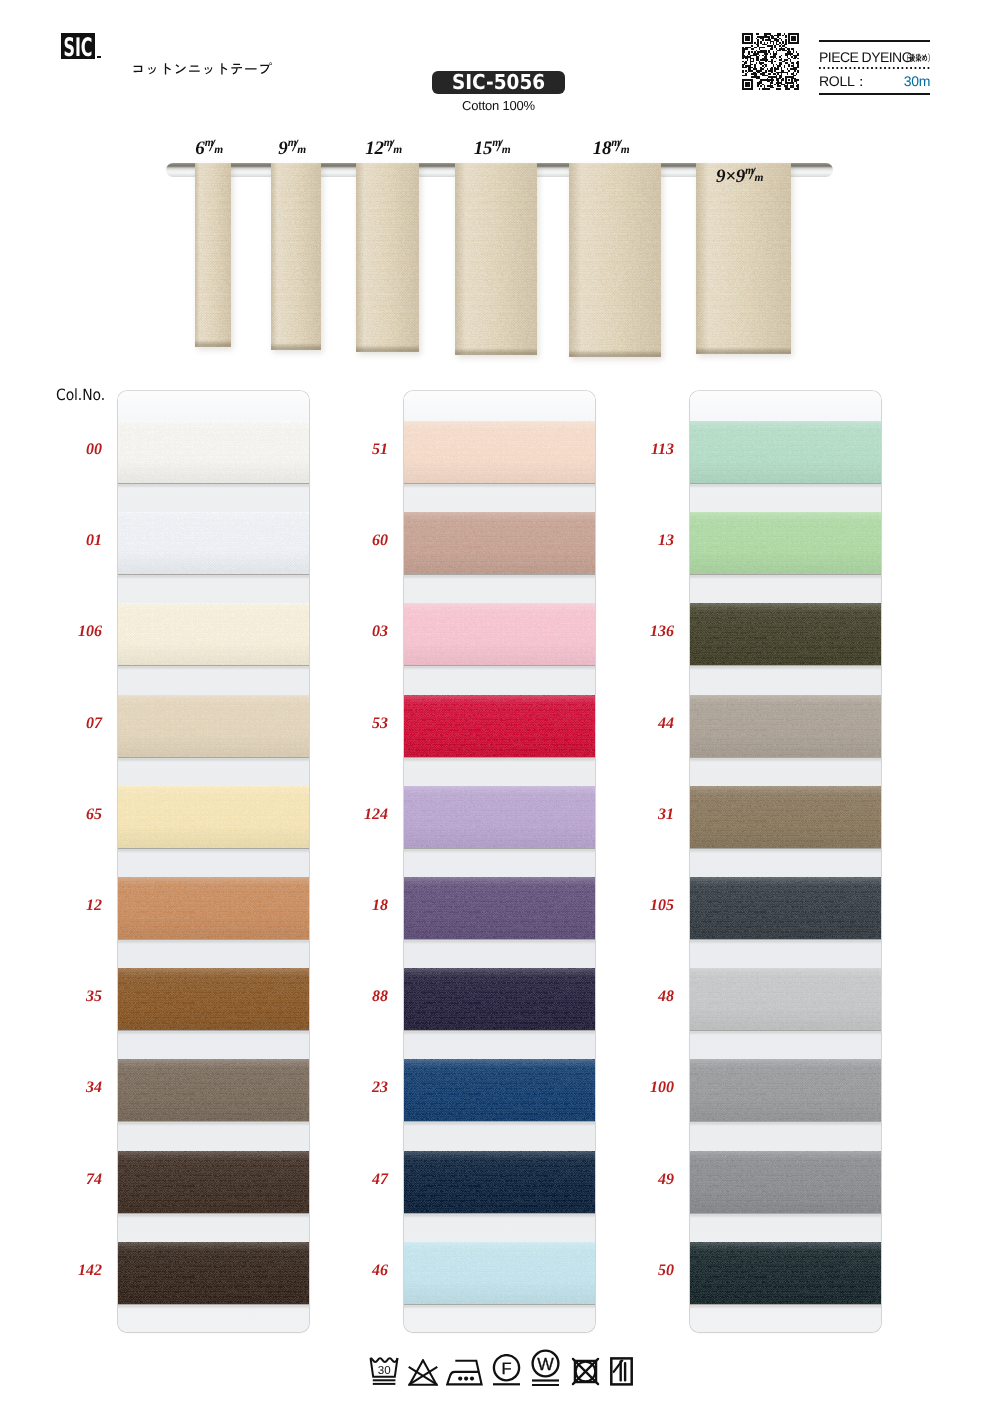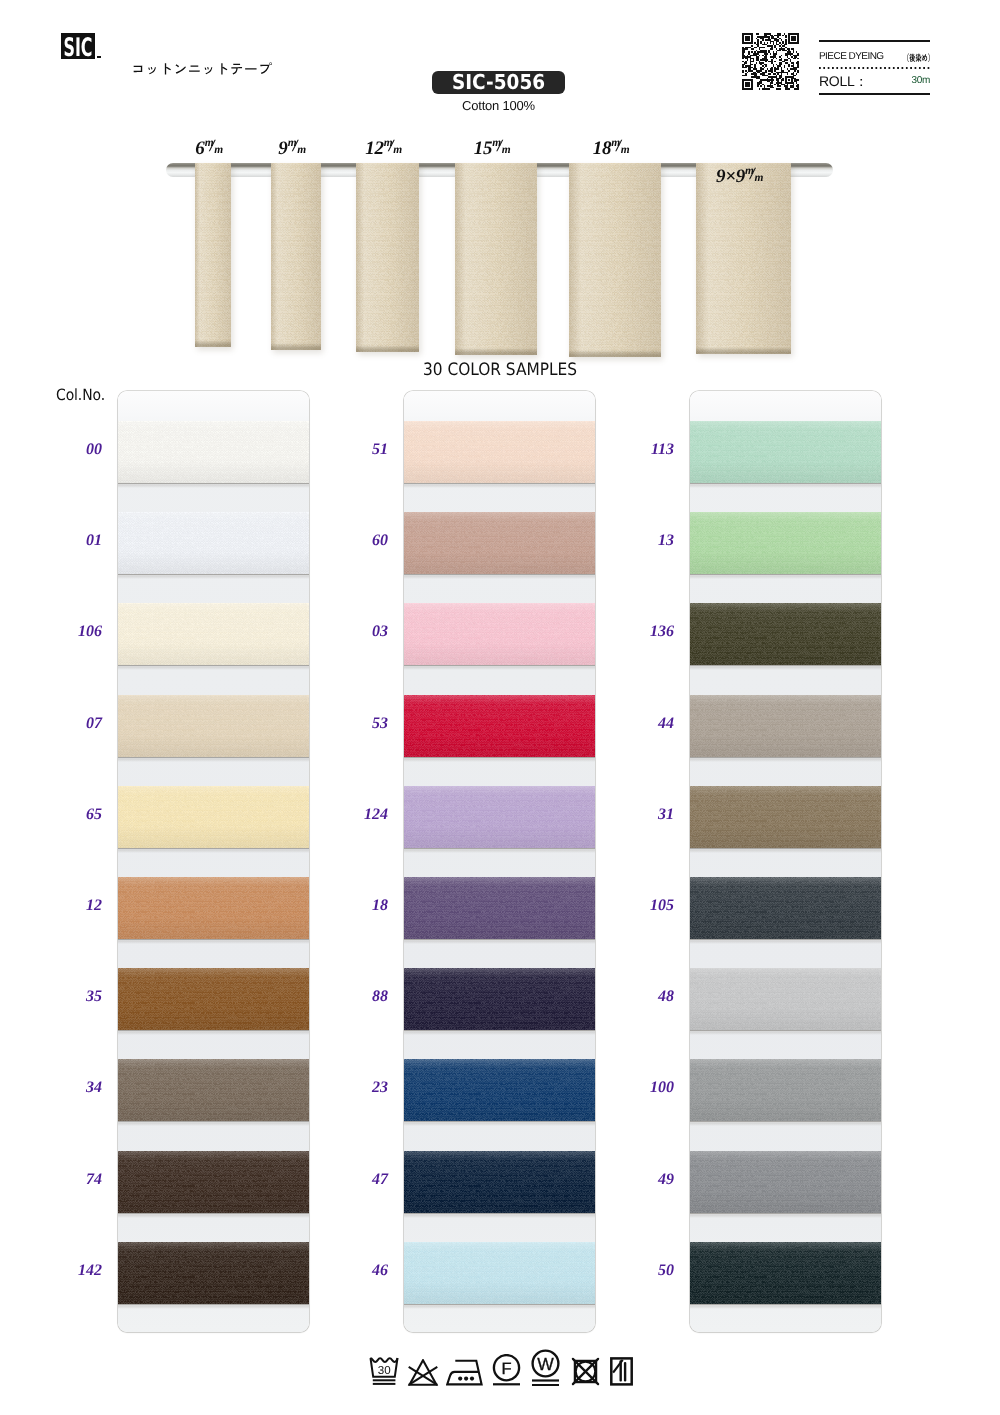--- a/index.html
+++ b/index.html
@@ -23,25 +23,25 @@
 #composition{position:absolute;left:432px;top:98px;width:133px;text-align:center;font-size:13px;color:#111;
             font-family:"Liberation Sans",sans-serif;letter-spacing:-0.2px;}
 
 #qr-code{position:absolute;left:742px;top:33px;width:57px;height:57px;}
 #spec-table{position:absolute;left:819px;top:40px;width:111px;}
 .spec-rule{height:2.2px;background:#151515;width:111px;}
 .spec-dotted{height:2px;width:111px;
    background-image:linear-gradient(to right,#151515 0 1.7px,transparent 1.7px 100%);
    background-size:4.35px 2px;background-repeat:repeat-x;}
 #spec-dye{position:relative;height:25px;}
-#dye-label{position:absolute;left:0;top:8px;font-size:10px;line-height:14px;font-weight:400;color:#111;letter-spacing:-0.55px;}
+#dye-label{position:absolute;left:0;top:8px;font-size:14px;line-height:14px;font-weight:400;color:#111;letter-spacing:-0.55px;}
 #dye-jp{position:absolute;left:84px;top:8px;}
 #spec-roll{position:relative;height:24px;}
 #roll-label{position:absolute;left:0;top:5px;font-size:14px;line-height:14px;font-weight:500;color:#111;letter-spacing:-0.3px;}
-#roll-value{position:absolute;right:0px;top:5px;font-size:10px;line-height:14px;font-weight:500;color:#14532d;letter-spacing:-0.3px;}
+#roll-value{position:absolute;right:0px;top:5px;font-size:14px;line-height:14px;font-weight:500;color:#0369a1;letter-spacing:-0.3px;}
 
 
 .knit{position:relative;overflow:hidden;}
 .knit > svg{position:absolute;left:0;top:0;width:100%;height:100%;pointer-events:none;}
 .knit::after{content:"";position:absolute;left:0;top:0;right:0;bottom:0;pointer-events:none;
   background:linear-gradient(to right, rgba(90,70,45,.14) 0%, rgba(255,255,255,.22) 13%,
              rgba(255,255,255,.03) 52%, rgba(90,70,45,.11) 100%);}
 
 .weave{position:relative;overflow:hidden;}
 .weave > svg{position:absolute;left:0;top:0;width:100%;height:100%;pointer-events:none;}
@@ -70,21 +70,21 @@
                  letter-spacing:0px;font-family:"DejaVu Sans",sans-serif;font-stretch:condensed;}
 #col-no-label{position:absolute;left:56px;top:386px;font-size:15.5px;color:#111;letter-spacing:-0.1px;
               font-family:"DejaVu Sans",sans-serif;font-stretch:condensed;}
 .card{position:absolute;width:191px;border-radius:9px;overflow:hidden;
       background:linear-gradient(to bottom,#fcfcfd 0%,#f7f8f9 2.5%,#eef0f2 6%,#eceef0 30%,#eaecef 62%,#eceef0 88%,#f0f2f3 100%);
       box-shadow:0 0 0 0.8px rgba(150,150,146,.48), 0 1px 2px rgba(0,0,0,.08);}
 .swatch{position:absolute;left:-1px;width:193px;}
 .sw-edge{position:absolute;left:0;width:191px;height:5px;pointer-events:none;z-index:4;
    background:linear-gradient(to bottom, rgba(112,108,101,.55) 0 1.2px, rgba(150,146,140,.22) 1.2px 2.6px, rgba(170,168,164,0) 100%);}
 .swatch-no{position:absolute;width:60px;text-align:right;font-family:"Liberation Serif",serif;
-           font-weight:bold;font-style:italic;font-size:16px;color:#4c1d95;}
+           font-weight:bold;font-style:italic;font-size:16px;color:#b91c1c;}
 
 
 #care-row{position:absolute;left:0px;top:1349px;width:1000px;text-align:center;}
 .care-icon{display:inline-block;vertical-align:bottom;}
 #care-row{font-size:0;}
 #care-row .care-icon + .care-icon{margin-left:7px;}
 #care-row .care-icon:nth-child(4){margin-left:9px;}
 #care-row .care-icon:nth-child(5){margin-left:10px;}
 #care-row .care-icon:nth-child(6){margin-left:11px;}
 #care-row .care-icon:nth-child(7){margin-left:10px;}
@@ -179,21 +179,20 @@
       <span class="tape-foot"></span>
     </div>
 <div class="tape-label" style="left:525px;top:139px;width:172px;"><span class="num">18</span><span class="frac"><span class="mu">m</span><span class="sl">/</span><span class="md">m</span></span></div>
 <div class="tape knit" style="left:696px;top:163px;width:95px;height:191px;background:#e2d4b5;">
       <svg>
         <rect width="100%" height="100%" fill="url(#knt)" filter="url(#dw)"></rect>
       </svg>
       <span class="tape-foot"></span>
     </div>
 <div class="tape-label" style="left:652px;top:139px;width:175px;margin-top:28px;"><span class="num">9×9</span><span class="frac"><span class="mu">m</span><span class="sl">/</span><span class="md">m</span></span></div>
-<div id="samples-heading">30 COLOR SAMPLES</div>
 <div id="col-no-label">Col.No.</div>
 <div class="card" style="left:118px;top:391px;height:941px;">
   <div class="swatch weave" style="top:30.0px;height:62px;background:#fcfbf6;">
         <svg>
           <rect width="100%" height="100%" fill="url(#kn)" filter="url(#dw)"></rect>
         </svg>
       </div>
   <div class="sw-edge" style="top:92.0px;"></div>
   <div class="swatch weave" style="top:121.2px;height:62px;background:#f4f7fc;">
         <svg>

